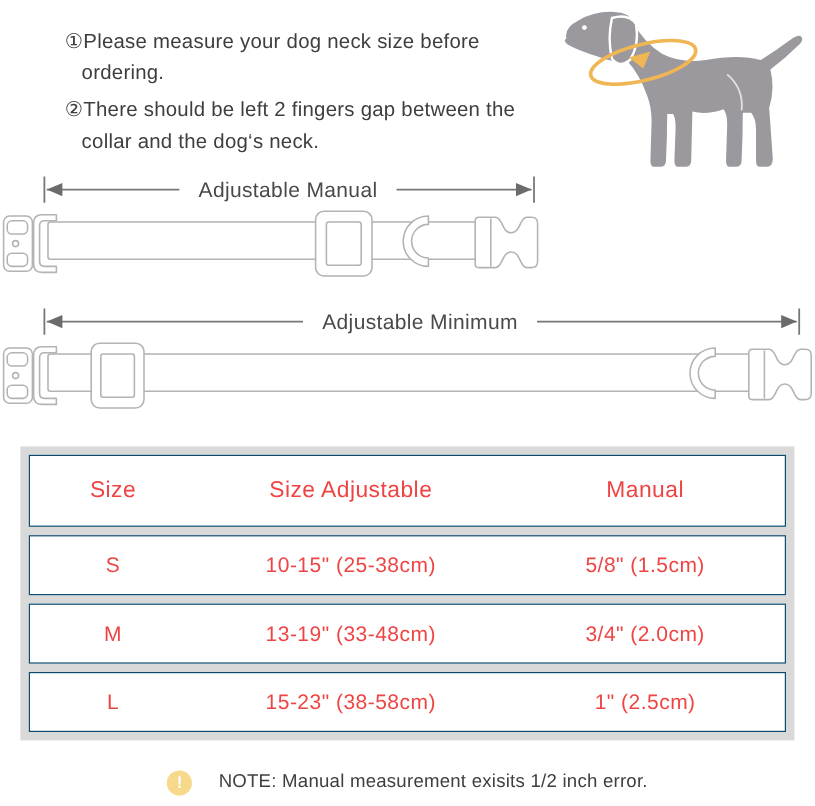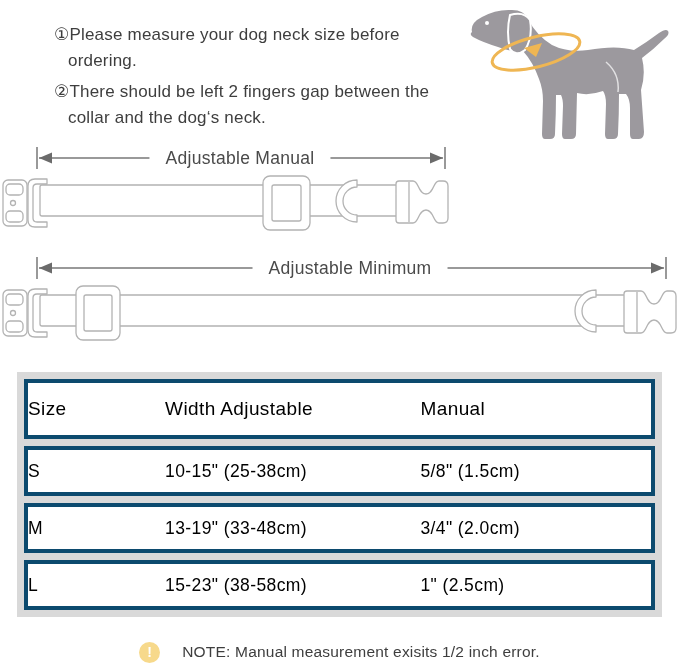--- a/index.html
+++ b/index.html
@@ -24,23 +24,23 @@
   }
   .collar-svg{position:absolute;left:0;width:679px;height:72px;}
   .outline{fill:#ffffff;stroke:#b3b3b3;stroke-width:1.3;stroke-linejoin:round;}
   
   .size-table{
     position:absolute;left:17px;top:372px;width:645px;height:245px;
     background:#d9d9d9;box-sizing:border-box;padding:7px;
     display:flex;flex-direction:column;gap:7px;
   }
   .t-row{
-    background:#ffffff;border:4px solid #0c4a6e;box-sizing:border-box;
+    background:#ffffff;border:1px solid #0c4a6e;box-sizing:border-box;
     display:grid;grid-template-columns:22% 41% 37%;align-items:center;
-    color:#000000;letter-spacing:.4px;
+    text-align:center;color:#ef4444;letter-spacing:.4px;
   }
   .t-header{height:60px;font-size:19px;}
   .t-data{height:50px;font-size:17.5px;}
   
   .note{
     position:absolute;left:0;right:0;top:640px;height:24px;
     display:flex;justify-content:center;align-items:center;gap:10px;
   }
   .note-icon{
     width:21px;height:21px;border-radius:50%;background:#f7d98b;color:#ffffff;
@@ -142,21 +142,21 @@
     </g>
     <g transform="translate(228,0)">
       <path class="outline" d="M399,13 h14 c6,0 5,13 13,13 c8,0 7,-13 13,-13 h4 q5,0 5,5 v32 q0,5 -5,5 h-4 c-6,0 -5,-13 -13,-13 c-8,0 -7,13 -13,13 h-14 q-3,0 -3,-3 v-36 q0,-3 3,-3 z"></path>
       <line x1="409" y1="14" x2="409" y2="54" stroke="#b3b3b3" stroke-width="1.3"></line>
     </g>
   </svg>
 
   <div class="size-table">
     <div class="t-row t-header">
       <div>Size</div>
-      <div>Width Adjustable</div>
+      <div>Size Adjustable</div>
       <div>Manual</div>
     </div>
     <div class="t-row t-data">
       <div>S</div>
       <div>10-15" (25-38cm)</div>
       <div>5/8" (1.5cm)</div>
     </div>
     <div class="t-row t-data">
       <div>M</div>
       <div>13-19" (33-48cm)</div>

